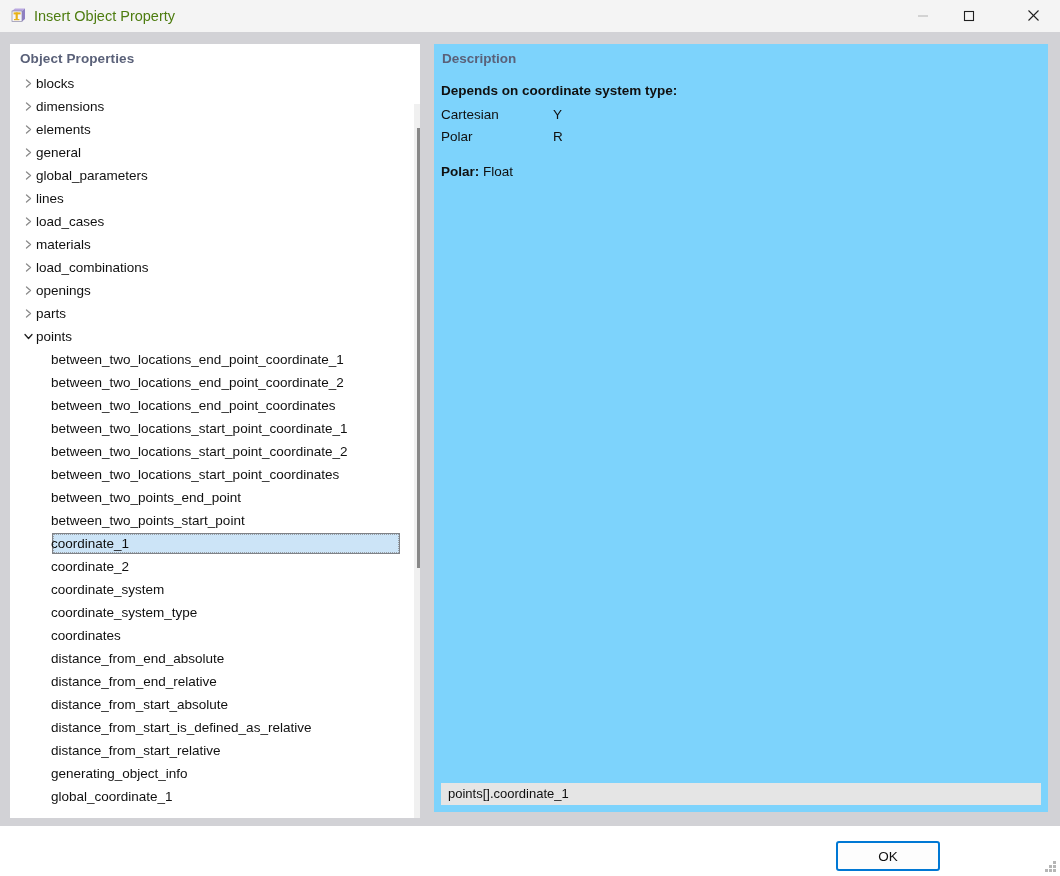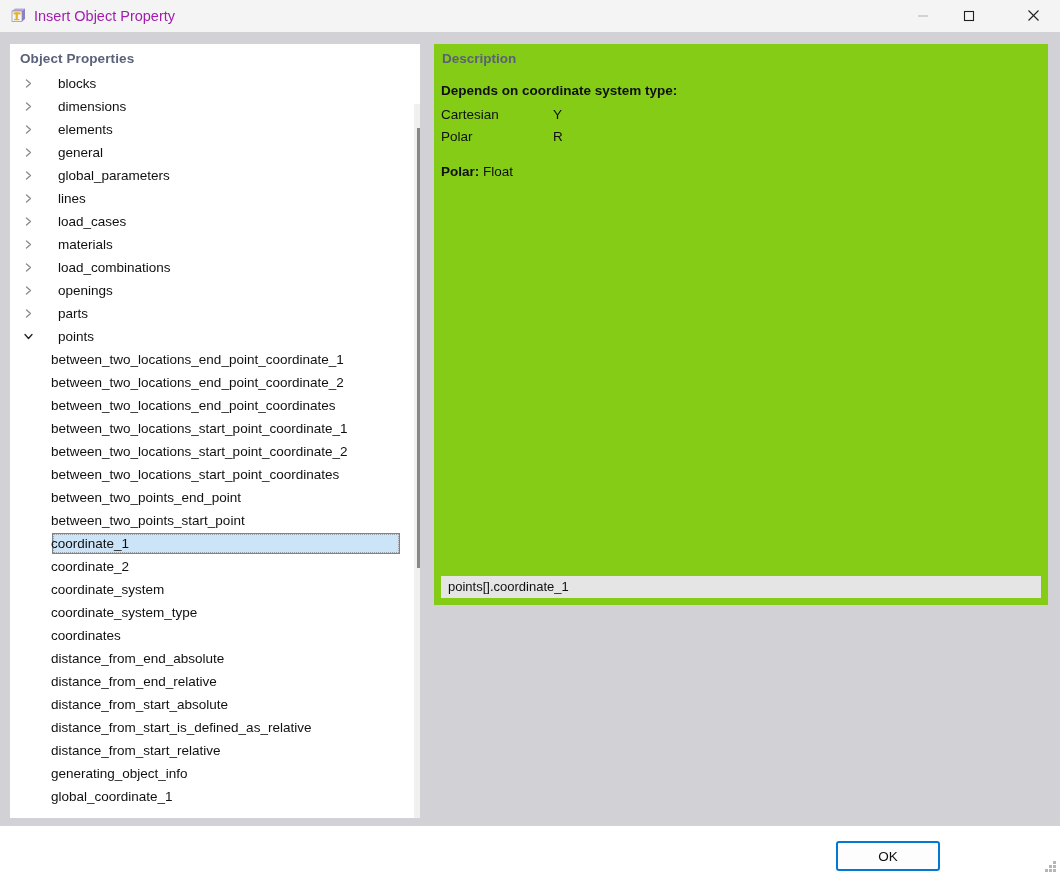--- a/index.html
+++ b/index.html
@@ -27,21 +27,21 @@
   }
   #title-icon {
     position: absolute;
     left: 9px; top: 7px;
     width: 18px; height: 18px;
   }
   #title-text {
     position: absolute;
     left: 34px; top: 7px;
     font-size: 14.5px;
-    color: #a21caf;
+    color: #4d7c0f;
     line-height: 18px;
     white-space: nowrap;
   }
   .wbtn {
     position: absolute;
     top: 0;
     width: 46px; height: 31px;
     display: flex;
     align-items: center;
     justify-content: center;
@@ -81,21 +81,21 @@
     overflow: hidden;
   }
   .tree-row {
     position: relative;
     height: 23px;
     line-height: 23px;
     white-space: nowrap;
     font-size: 13.5px;
     color: #101010;
   }
-  .tree-row.group { padding-left: 30px; }
+  .tree-row.group { padding-left: 8px; }
   .tree-row.leaf  { padding-left: 41px; }
   .chev {
     position: absolute;
     left: 14px; top: 0;
     width: 14px; height: 23px;
     display: inline-block;
   }
   .chev svg { display: block; margin-top: 7px; }
   .glabel { margin-left: 18px; }
   .tree-row.leaf .selbox {
@@ -128,22 +128,22 @@
     position: absolute;
     left: 407px; top: 84px;
     width: 7px; height: 440px;
     background: #888888;
   }
 
   
   #desc-panel {
     position: absolute;
     left: 434px; top: 44px;
-    width: 614px; height: 561px;
-    background: #84cc16;
+    width: 614px; height: 768px;
+    background: #7dd3fc;
   }
   #desc-title {
     position: absolute;
     left: 8px; top: 7px;
     font-size: 13.5px;
     font-weight: bold;
     color: #5a6179;
   }
   #desc-body {
     position: absolute;

